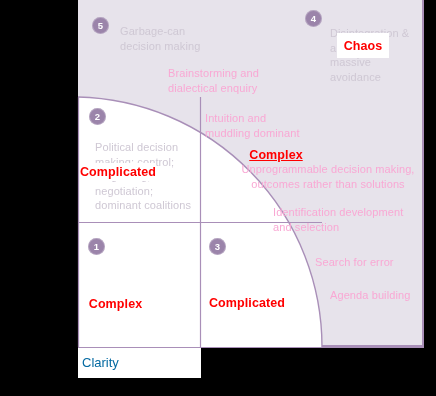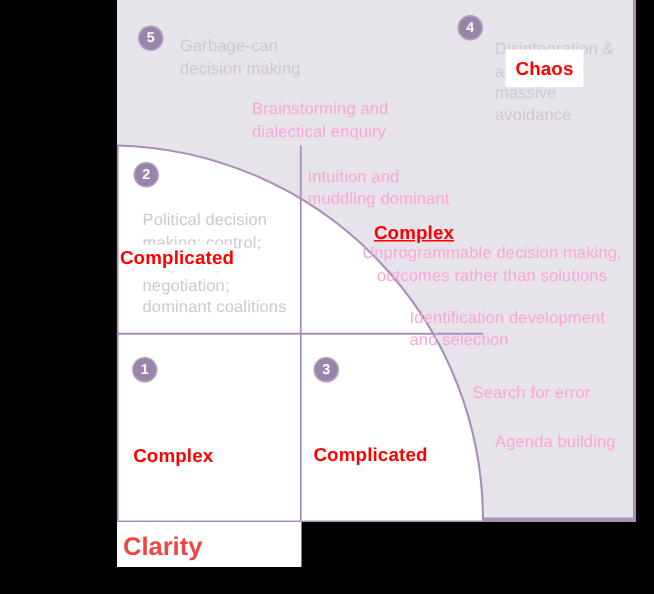--- a/index.html
+++ b/index.html
@@ -31,22 +31,22 @@
   
   .redlabel{position:absolute;color:#ff0000;font-size:12.5px;font-weight:bold;
             display:flex;align-items:center;justify-content:center;
             letter-spacing:.1px;}
   .redlabel.boxed{background:#ffffff;}
   .redlabel.plain{background:transparent;text-decoration:underline;}
 
   
   #bottomstrip{position:absolute;left:78px;top:348px;width:123px;height:30px;
                background:#ffffff;overflow:hidden;}
-  #bottomword{position:absolute;left:4px;top:7px;color:#ef4444;
-              font-size:17px;font-weight:bold;}
+  #bottomword{position:absolute;left:4px;top:7px;color:#0369a1;
+              font-size:13px;font-weight:normal;}
 
   
 </style>
 </head>
 <body>
 
 <div id="stage">
 
   <div id="panel"></div>
 

